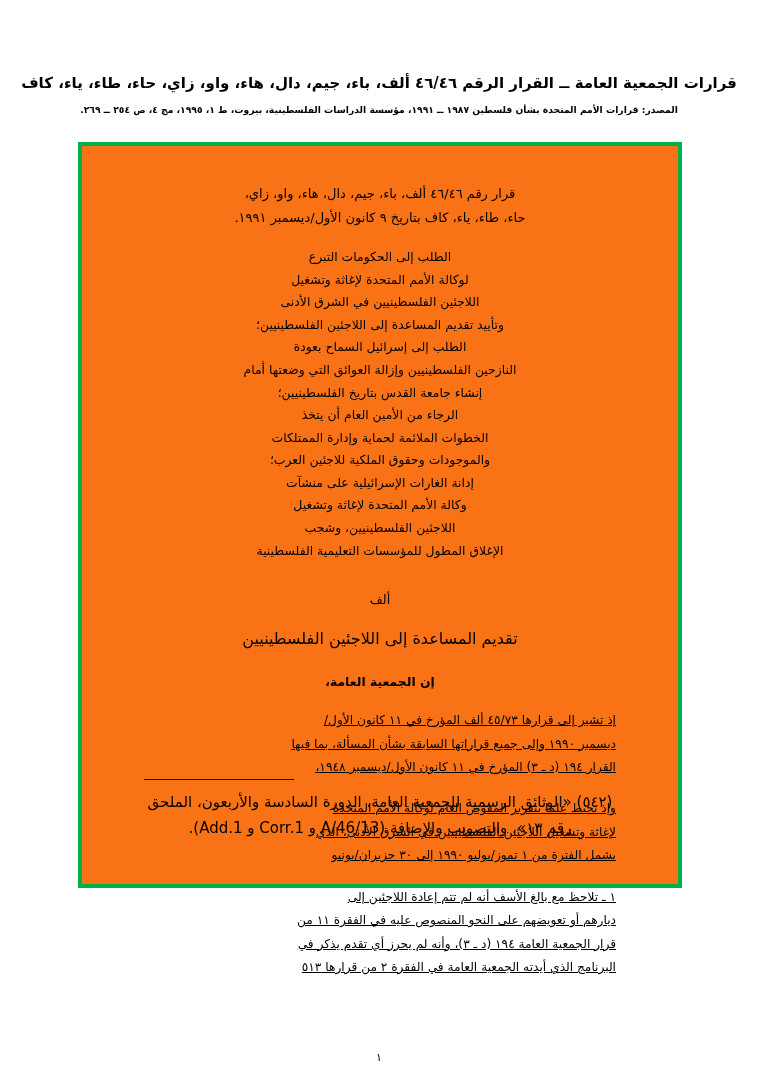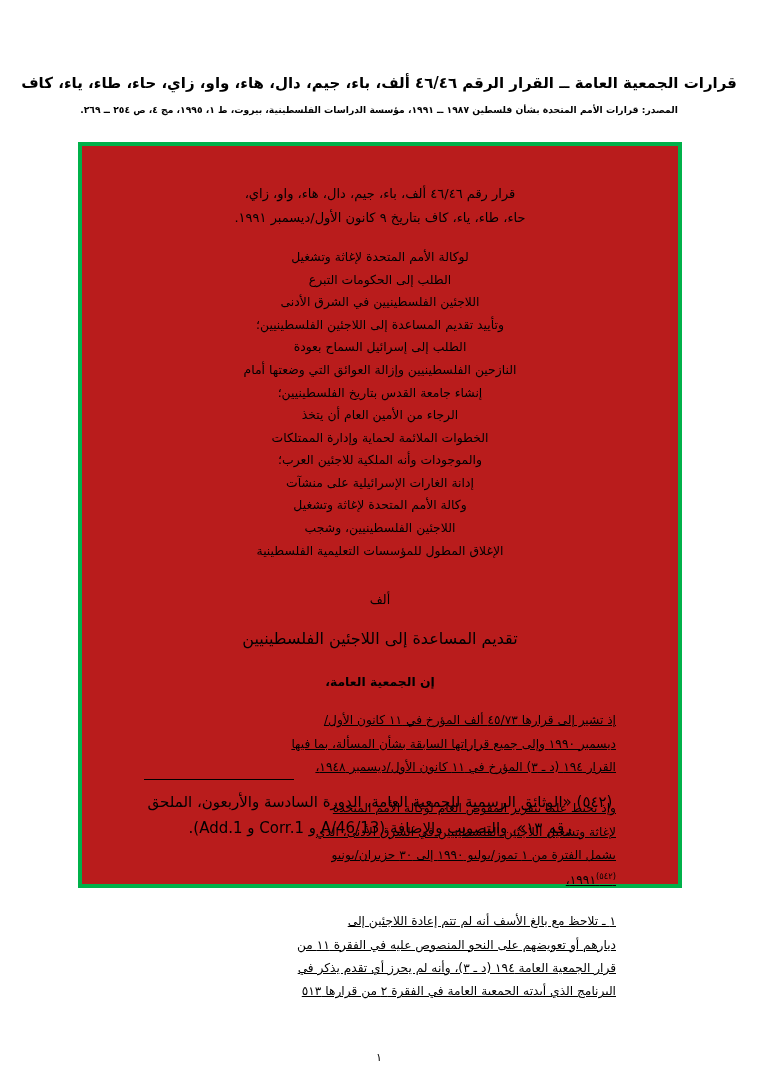--- a/index.html
+++ b/index.html
@@ -39,21 +39,21 @@
     line-height: 1.5;
   }
   .frame {
     position: absolute;
     left: 78px;
     top: 142px;
     width: 604px;
     height: 746px;
     border: 4px solid #00b14a;
     box-sizing: border-box;
-    background: #b91c1c;
+    background: #f97316;
   }
   .frame-inner {
     padding: 36px 62px 0 62px;
     box-sizing: border-box;
     height: 100%;
     position: relative;
   }
   .res-head {
     text-align: center;
     font-size: 13px;
@@ -144,30 +144,30 @@
 
   <div class="frame">
     <div class="frame-inner">
 
       <div class="res-head">
         <span class="ln">قرار رقم ٤٦/٤٦ ألف، باء، جيم، دال، هاء، واو، زاي،</span>
         <span class="ln">حاء، طاء، ياء، كاف بتاريخ ٩ كانون الأول/ديسمبر ١٩٩١.</span>
       </div>
 
       <div class="title-list">
+        <span class="ln">الطلب إلى الحكومات التبرع</span>
         <span class="ln">لوكالة الأمم المتحدة لإغاثة وتشغيل</span>
-        <span class="ln">الطلب إلى الحكومات التبرع</span>
         <span class="ln">اللاجئين الفلسطينيين في الشرق الأدنى</span>
         <span class="ln">وتأييد تقديم المساعدة إلى اللاجئين الفلسطينيين؛</span>
         <span class="ln">الطلب إلى إسرائيل السماح بعودة</span>
         <span class="ln">النازحين الفلسطينيين وإزالة العوائق التي وضعتها أمام</span>
         <span class="ln">إنشاء جامعة القدس بتاريخ الفلسطينيين؛</span>
         <span class="ln">الرجاء من الأمين العام أن يتخذ</span>
         <span class="ln">الخطوات الملائمة لحماية وإدارة الممتلكات</span>
-        <span class="ln">والموجودات وأنه الملكية للاجئين العرب؛</span>
+        <span class="ln">والموجودات وحقوق الملكية للاجئين العرب؛</span>
         <span class="ln">إدانة الغارات الإسرائيلية على منشآت</span>
         <span class="ln">وكالة الأمم المتحدة لإغاثة وتشغيل</span>
         <span class="ln">اللاجئين الفلسطينيين، وشجب</span>
         <span class="ln">الإغلاق المطول للمؤسسات التعليمية الفلسطينية</span>
       </div>
 
       <div class="letter-head">ألف</div>
 
       <div class="subtitle">تقديم المساعدة إلى اللاجئين الفلسطينيين</div>
 
@@ -176,21 +176,20 @@
       <div class="para">
         <span class="ln">إذ تشير إلى قرارها ٤٥/٧٣ ألف المؤرخ في ١١ كانون الأول/</span>
         <span class="ln">ديسمبر ١٩٩٠ وإلى جميع قراراتها السابقة بشأن المسألة، بما فيها</span>
         <span class="ln">القرار ١٩٤ (د ـ ٣) المؤرخ في ١١ كانون الأول/ديسمبر ١٩٤٨،</span>
       </div>
 
       <div class="para">
         <span class="ln">وإذ تحيط علما بتقرير المفوض العام لوكالة الأمم المتحدة</span>
         <span class="ln">لإغاثة وتشغيل اللاجئين الفلسطينيين في الشرق الأدنى، الذي</span>
         <span class="ln">يشمل الفترة من ١ تموز/يوليو ١٩٩٠ إلى ٣٠ حزيران/يونيو</span>
-        <span class="ln"><span class="sup">(٥٤٢)</span><span>١٩٩١،</span></span>
       </div>
 
       <div class="para">
         <span class="ln">١ ـ تلاحظ مع بالغ الأسف أنه لم تتم إعادة اللاجئين إلى</span>
         <span class="ln">ديارهم أو تعويضهم على النحو المنصوص عليه في الفقرة ١١ من</span>
         <span class="ln">قرار الجمعية العامة ١٩٤ (د ـ ٣)، وأنه لم يحرز أي تقدم يذكر في</span>
         <span class="ln">البرنامج الذي أيدته الجمعية العامة في الفقرة ٢ من قرارها ٥١٣</span>
       </div>
 
       <div class="footnote-rule"></div>

